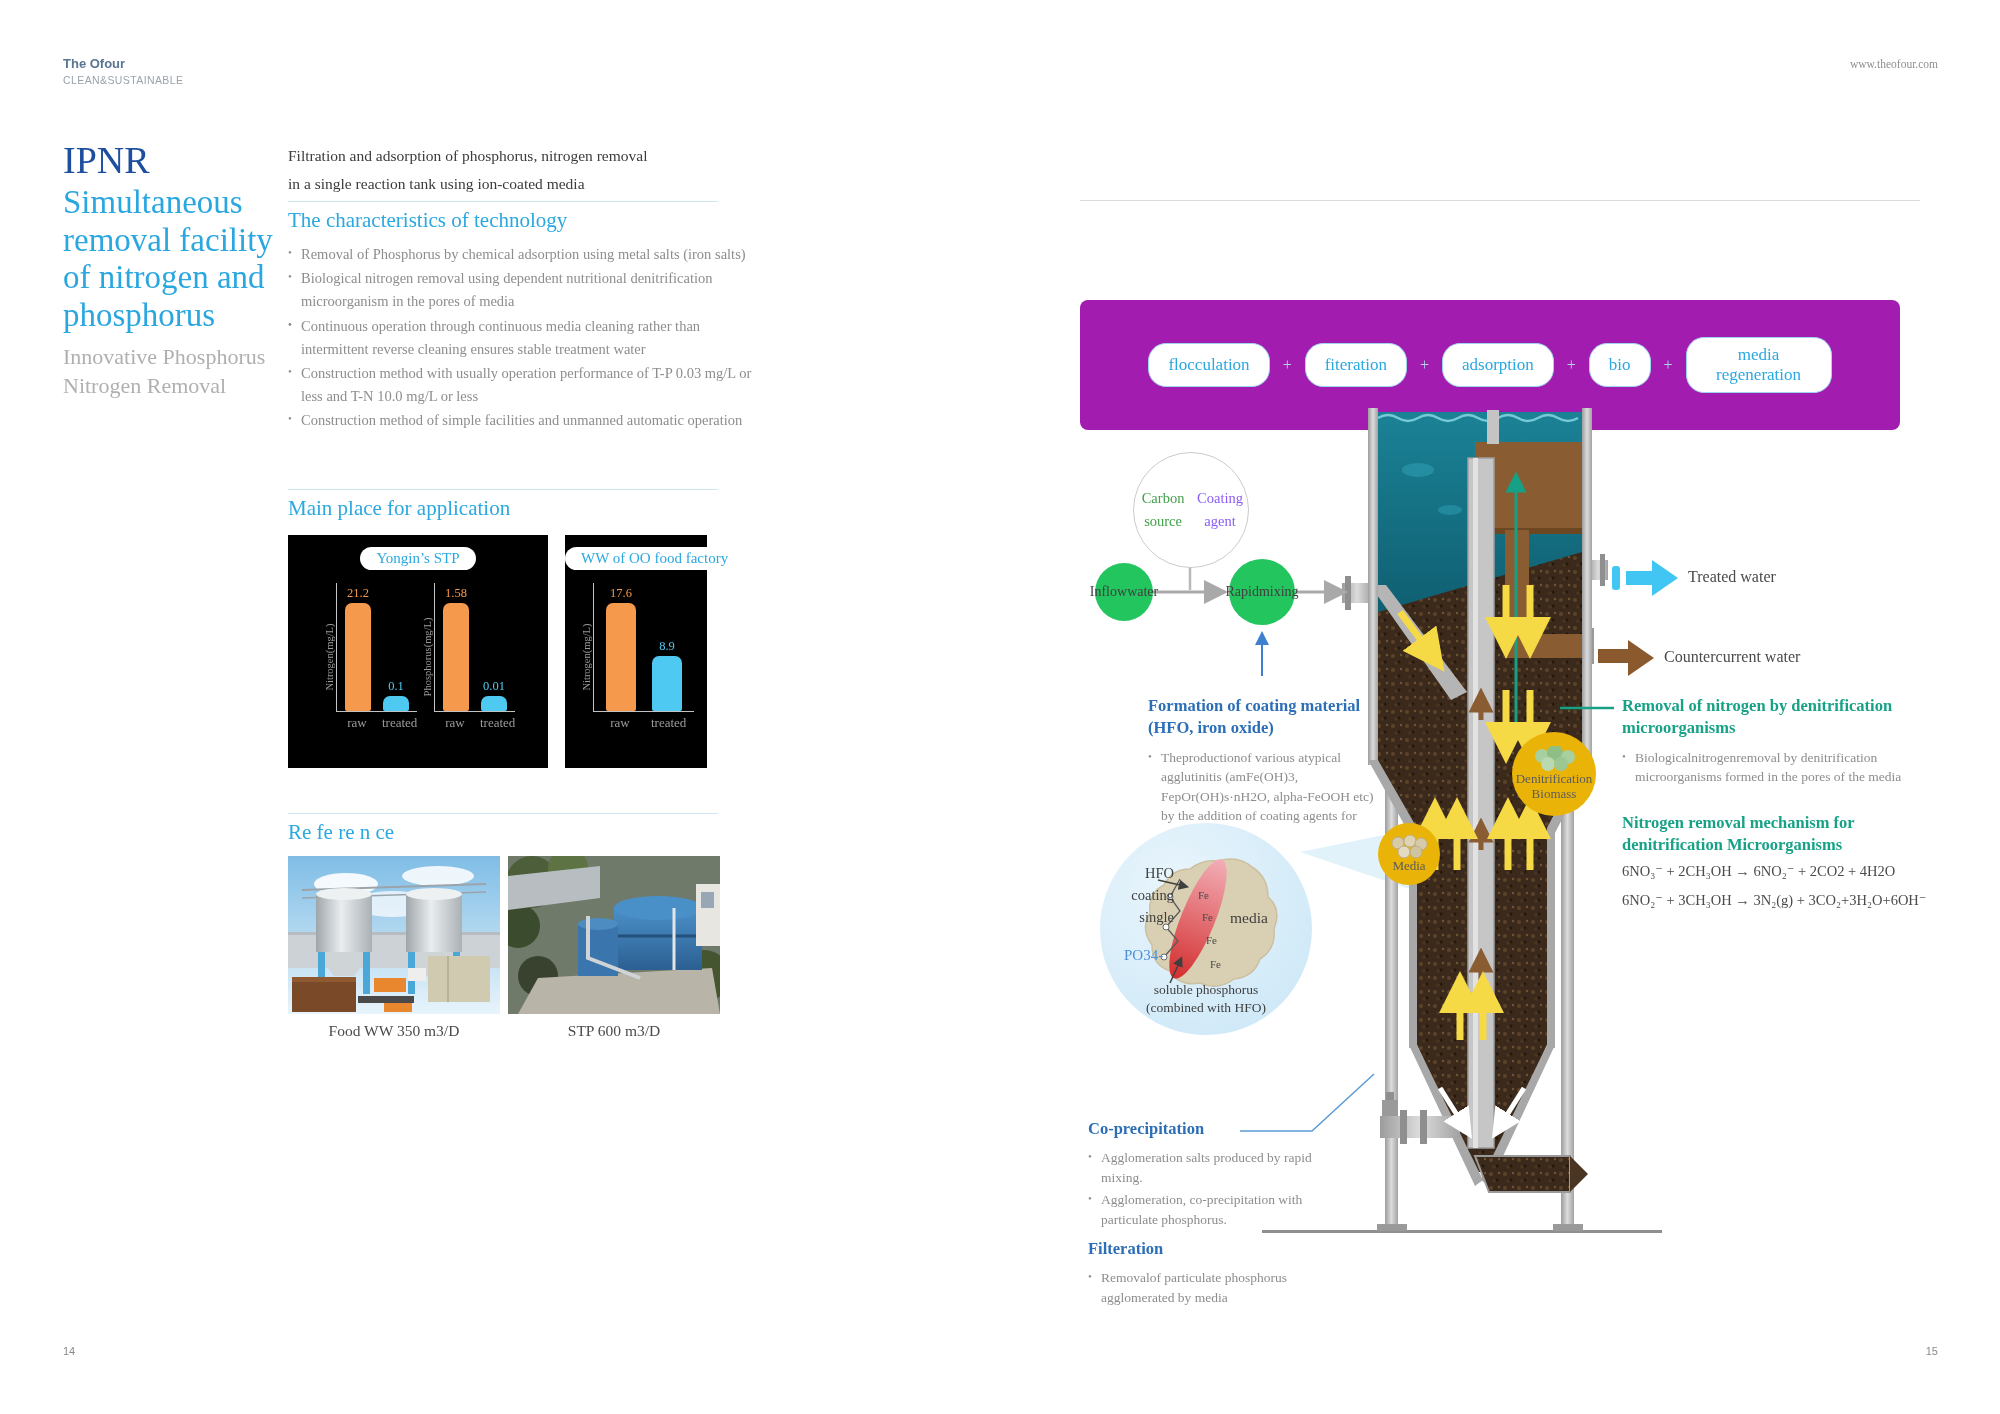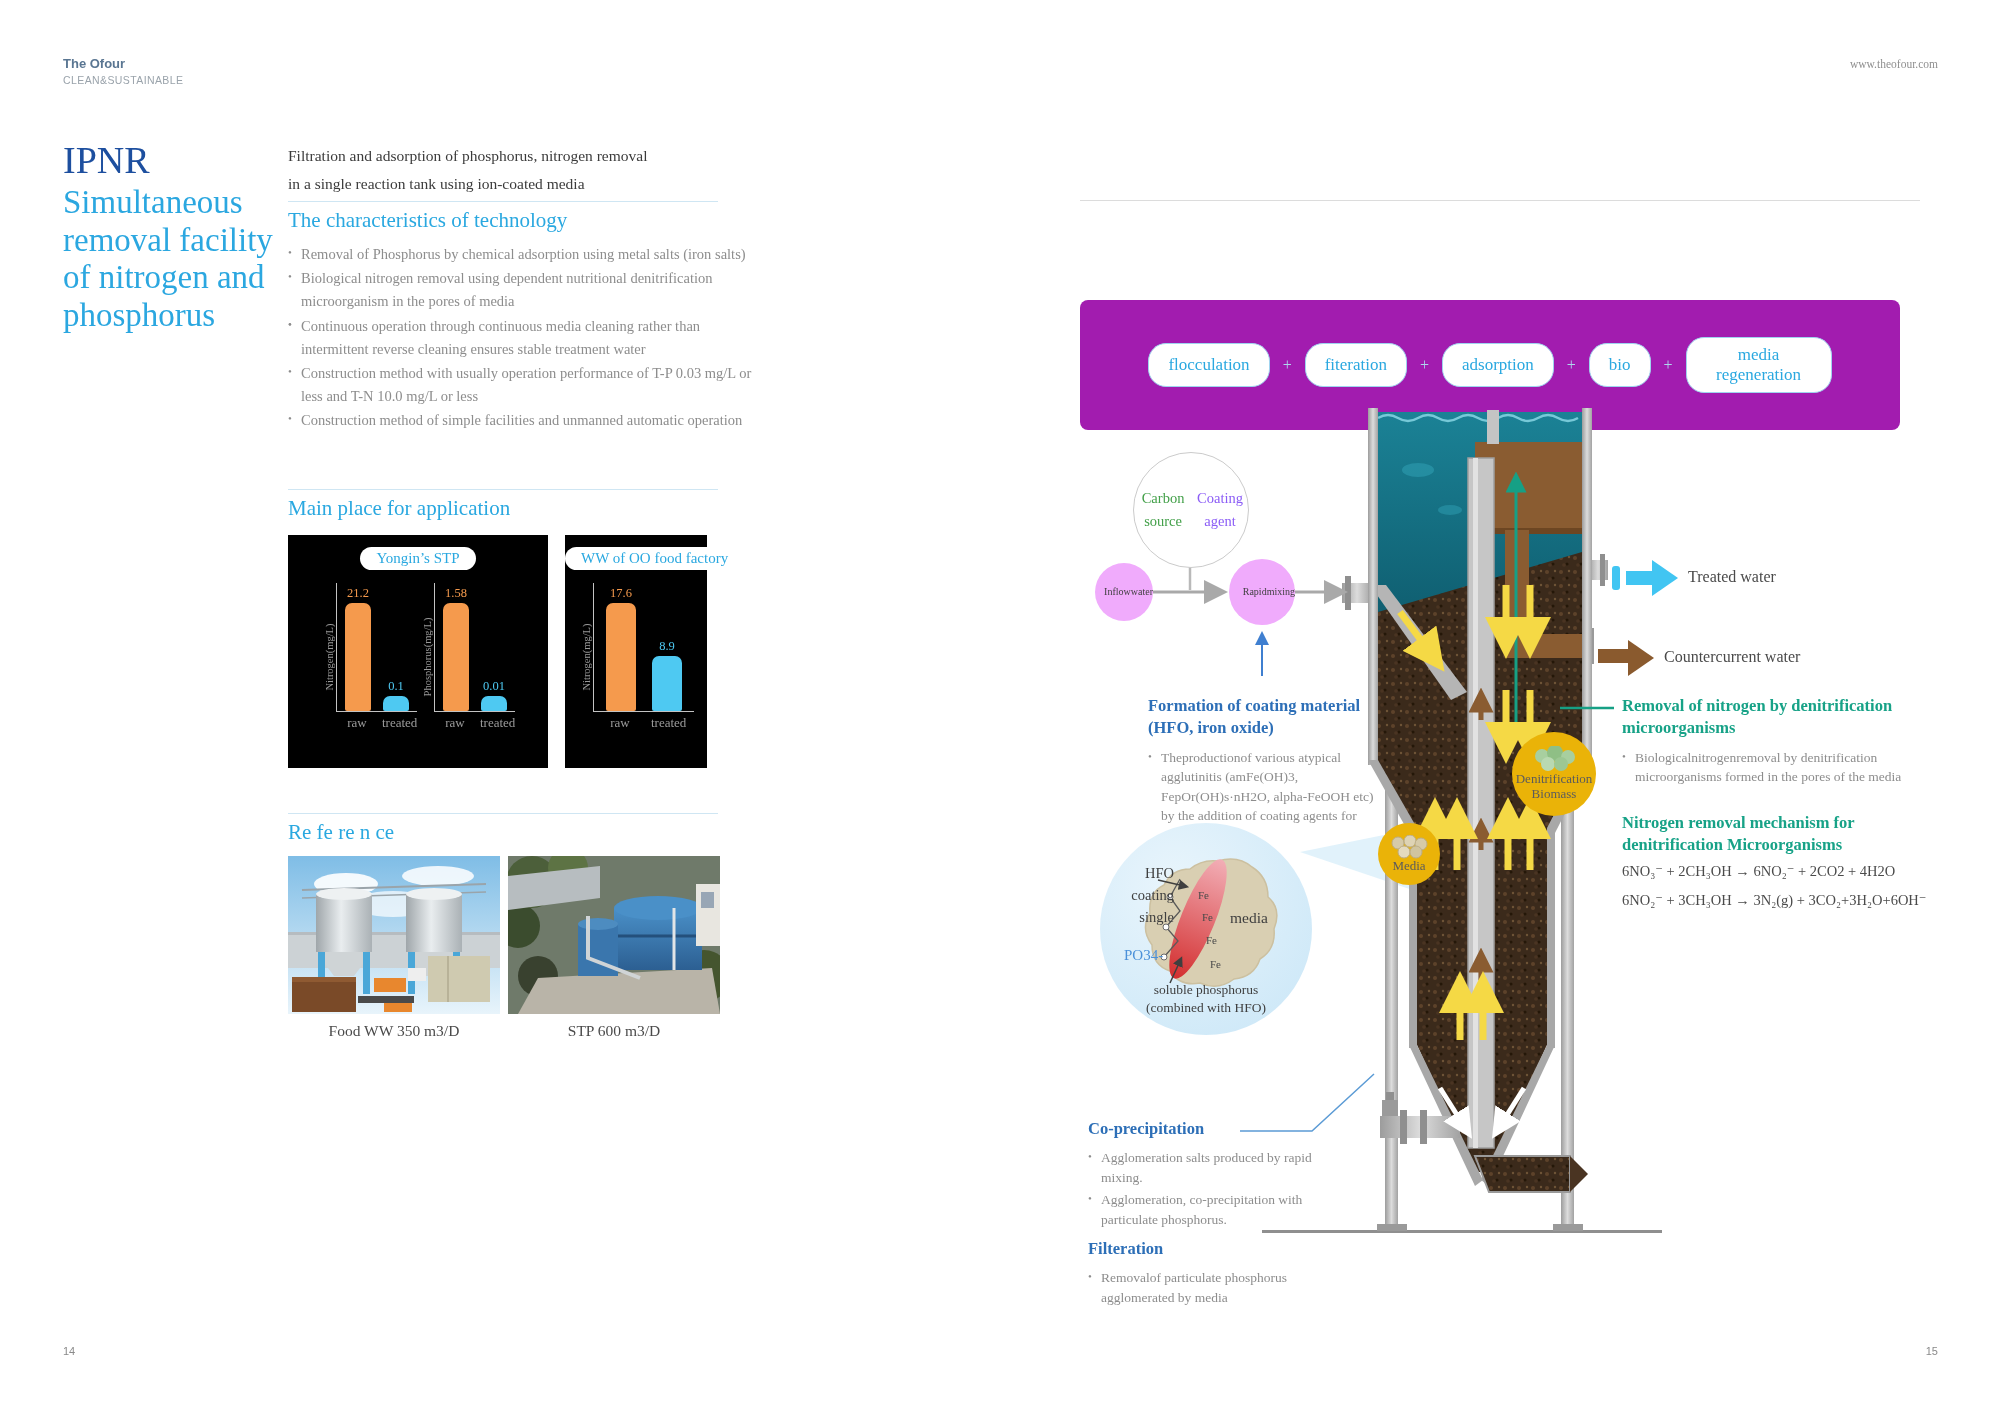--- a/index.html
+++ b/index.html
@@ -59,21 +59,21 @@
   .flow-panel{background:#a21caf;border-radius:8px;}
   .flow-inner{display:flex;align-items:center;justify-content:center;gap:13px;height:100%;}
   .pill{background:#fff;border:1px solid #9fd4ef;border-radius:18px;color:#2aa8e0;
         font-size:17px;padding:11px 19px;text-align:center;line-height:1.2;}
   .pill-2l{width:116px;padding:7px 14px;}
   .plus{color:#aed6ec;font-size:16px;}
 
   
   .node-circle{border-radius:50%;display:flex;flex-direction:row;align-items:center;justify-content:center;
                text-align:center;}
-  .gray-node{background:#f0abfc;color:#3f3f3f;font-size:10px;line-height:1.2;justify-content:flex-end;}
+  .gray-node{background:#22c55e;color:#3f3f3f;font-size:14px;line-height:1.2;}
   .carbon-node{background:#fff;border:1.5px solid #cbcbcb;font-size:14.5px;line-height:1.6;}
   .green-txt{color:#43a049;}
   .red-txt{color:#8b5cf6;}
 
   .diag-label{font-size:16px;color:#4a4a4a;white-space:nowrap;}
   .blue-sec .h{font-size:16.5px;color:#2d6fb7;font-weight:600;line-height:1.35;}
   .teal-sec .h{font-size:16.5px;color:#17a287;font-weight:600;line-height:1.35;}
   .sec-bullets{margin-top:8px;}
   .sec-bullets .li-bullet{font-size:13.5px;line-height:1.45;margin-bottom:3px;}
 
@@ -100,20 +100,24 @@
   </div>
   <div class="abs website" style="right:62px;top:58px;">www.theofour.com</div>
 
   <div class="abs" style="left:63px;top:138px;width:240px;">
     <div class="t-acro">IPNR</div>
     <div class="t-head">
         <div class="li-line">Simultaneous</div>
         <div class="li-line">removal facility</div>
         <div class="li-line">of nitrogen and</div>
         <div class="li-line">phosphorus</div>
+      </div>
+    <div class="t-sub">
+        <div class="li-line">Innovative Phosphorus</div>
+        <div class="li-line">Nitrogen Removal</div>
       </div>
   </div>
 
   <div class="abs intro" style="left:288px;top:142px;width:450px;">
       <div class="li-line">Filtration and adsorption of phosphorus, nitrogen removal</div>
       <div class="li-line">in a single reaction tank using ion-coated media</div>
     </div>
 
   <div class="hr hr-blue" style="left:288px;top:201px;width:430px;"></div>
   <div class="abs sec-head" style="left:288px;top:208px;">The characteristics of technology</div>

